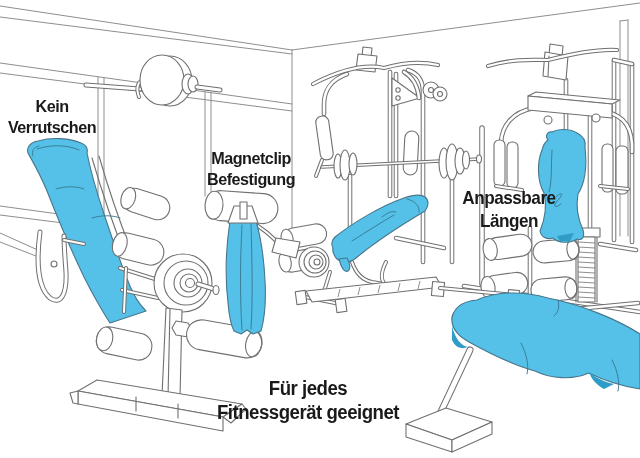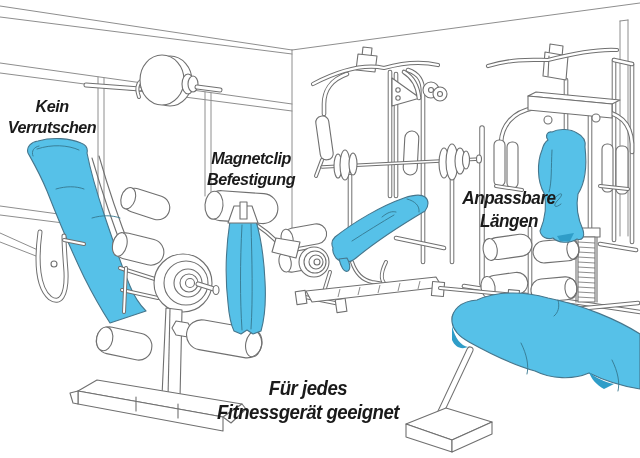--- a/index.html
+++ b/index.html
@@ -1,20 +1,20 @@
 <!DOCTYPE html>
 <html style="--towel: #56c1e8; --towel-shade: #2f9dc8; --outline: #707070; --label-text: #1a1a1a; --bg: #ffffff;"><head>
 <meta charset="utf-8">
 <style>
   :root{
     --towel:#56c1e8; --towel-shade:#2f9dc8; --outline:#707070; --label-text:#1a1a1a; --bg:#ffffff;
   }
   html,body{margin:0;padding:0;background:#e8e8e8;}
   #stage{position:relative;width:640px;height:458px;background:var(--bg);overflow:hidden;
-         font-family:"Liberation Sans","DejaVu Sans",sans-serif;font-style:italic;}
+         font-family:"Liberation Sans","DejaVu Sans",sans-serif;}
   svg{position:absolute;left:0;top:0;}
   .ln{fill:none;stroke:var(--outline);stroke-width:1.1;stroke-linecap:round;stroke-linejoin:round;}
   .wall{fill:none;stroke:#8e8e8e;stroke-width:1;stroke-linecap:round;}
   .wh{fill:#fff;stroke:var(--outline);stroke-width:1.1;stroke-linejoin:round;}
   .tube{fill:none;stroke:var(--outline);stroke-width:4.6;stroke-linecap:round;stroke-linejoin:round;}
   .tw{fill:var(--towel);stroke:#46768c;stroke-width:1.1;stroke-linejoin:round;}
   .twd{fill:var(--towel-shade);stroke:none;}
   .fold{fill:none;stroke:#35788f;stroke-width:1;stroke-linecap:round;opacity:.9;}
   .hatch{stroke:var(--outline);stroke-width:.8;}
   .label{position:absolute;text-align:center;font-weight:700;color:var(--label-text);

